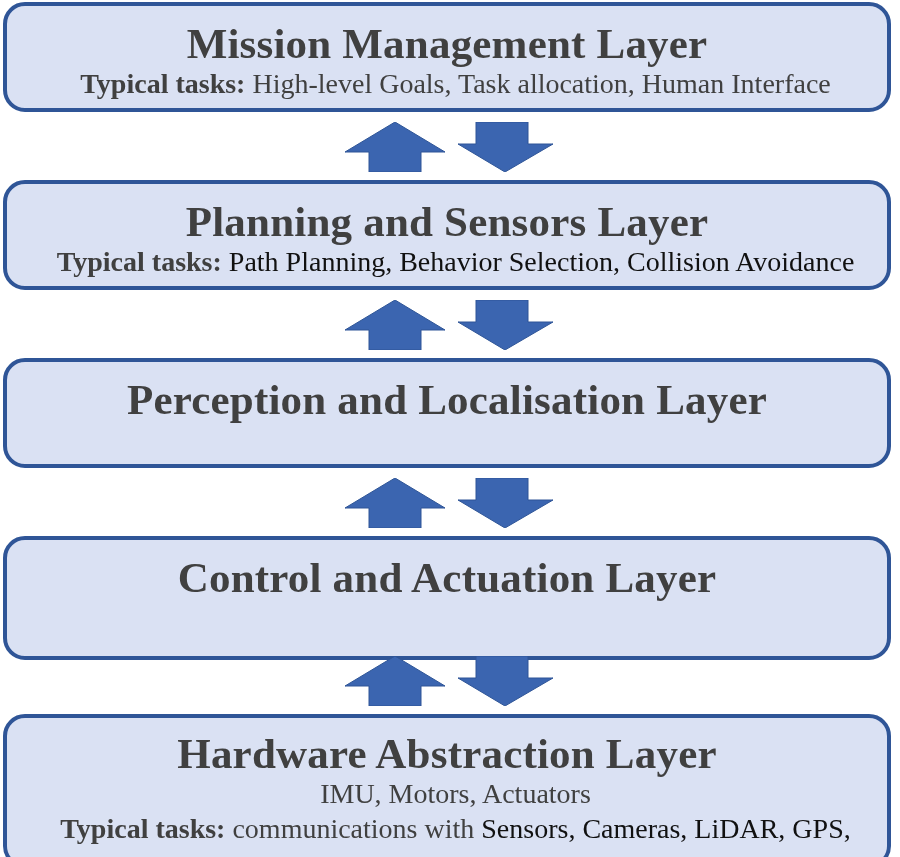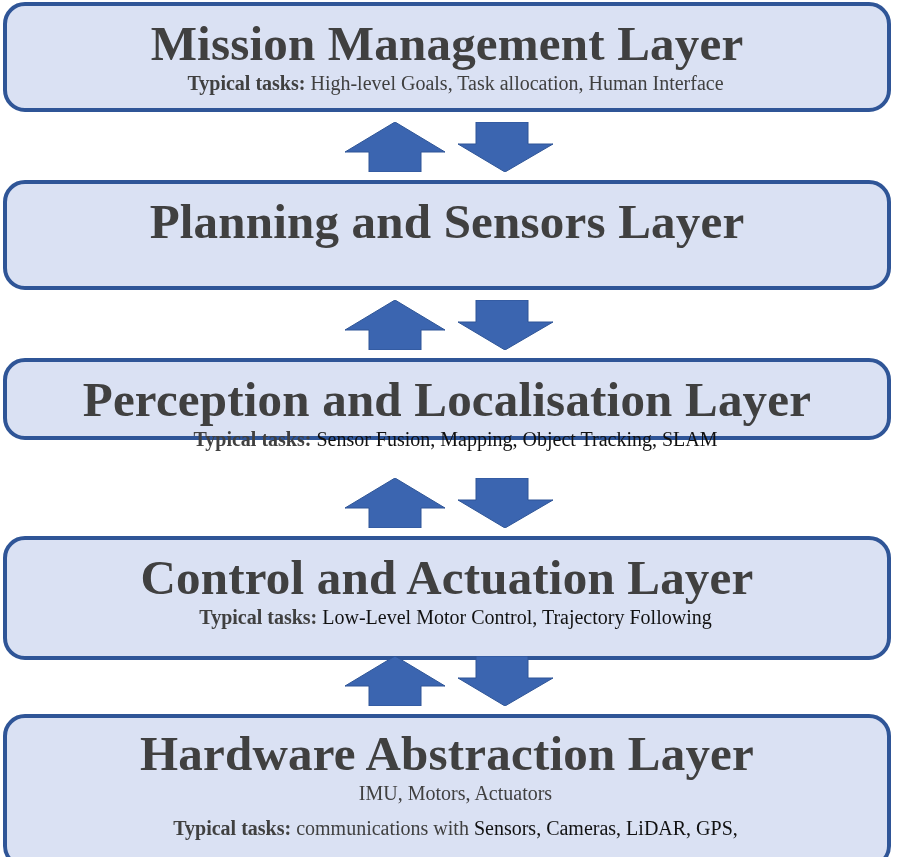--- a/index.html
+++ b/index.html
@@ -3,22 +3,22 @@
 <meta charset="utf-8">
 <style>
   html, body { margin: 0; padding: 0; background: #ffffff; }
   body { width: 900px; height: 857px; position: relative; overflow: hidden;
          font-family: "Liberation Serif", "DejaVu Serif", serif; }
   .layer {
     position: absolute; left: 3px; width: 888px;
     background: #dae1f3; border: 4px solid #2f5597; border-radius: 22px;
     box-sizing: border-box; text-align: center; color: #404040;
   }
-  .layer .title { font-weight: bold; font-size: 49px; line-height: 48px; letter-spacing: 0.2px; }
-  .layer .tasks { font-size: 20px; line-height: 31px; padding-left: 17px; }
+  .layer .title { font-weight: bold; font-size: 43px; line-height: 48px; letter-spacing: 0.2px; }
+  .layer .tasks { font-size: 28px; line-height: 31px; padding-left: 17px; }
   .layer .tasks b { font-weight: bold; color: #404040; }
   .layer .tasks .items { color: #111111; }
   .layer .tasks .pre { color: #404040; }
   .arrows { position: absolute; left: 340px; width: 216px; height: 50px; }
   .arrows svg { position: absolute; top: 0; }
 </style>
 </head>
 <body>
 
 <div class="layer" style="top:2px;height:110px;">
@@ -33,54 +33,50 @@
   <svg width="102" height="50" style="left:4px;">
       <polygon points="51,0 101,30 77,30 77,50 25,50 25,30 1,30" fill="#3b65b0" stroke="#2f5597" stroke-width="1"></polygon>
     </svg>
   <svg width="96" height="50" style="left:118px;">
       <polygon points="18,0 70,0 70,22 95,22 47,50 0,22 18,22" fill="#3b65b0" stroke="#2f5597" stroke-width="1"></polygon>
     </svg>
 </div>
 
 <div class="layer" style="top:180px;height:110px;">
   <div class="title" style="margin-top:14px;">Planning and Sensors Layer</div>
+  <div class="tasks">
+    <b>Typical tasks:</b>
+    <span class="items">Path Planning, Behavior Selection, Collision Avoidance</span>
+  </div>
 </div>
 
 <div class="arrows" style="top:300px;">
   <svg width="102" height="50" style="left:4px;">
       <polygon points="51,0 101,30 77,30 77,50 25,50 25,30 1,30" fill="#3b65b0" stroke="#2f5597" stroke-width="1"></polygon>
     </svg>
   <svg width="96" height="50" style="left:118px;">
       <polygon points="18,0 70,0 70,22 95,22 47,50 0,22 18,22" fill="#3b65b0" stroke="#2f5597" stroke-width="1"></polygon>
     </svg>
 </div>
 
-<div class="layer" style="top:358px;height:82px;">
+<div class="layer" style="top:358px;height:110px;">
   <div class="title" style="margin-top:14px;">Perception and Localisation Layer</div>
-  <div class="tasks">
-    <b>Typical tasks:</b>
-    <span class="items">Sensor Fusion, Mapping, Object Tracking, SLAM</span>
-  </div>
 </div>
 
 <div class="arrows" style="top:478px;">
   <svg width="102" height="50" style="left:4px;">
       <polygon points="51,0 101,30 77,30 77,50 25,50 25,30 1,30" fill="#3b65b0" stroke="#2f5597" stroke-width="1"></polygon>
     </svg>
   <svg width="96" height="50" style="left:118px;">
       <polygon points="18,0 70,0 70,22 95,22 47,50 0,22 18,22" fill="#3b65b0" stroke="#2f5597" stroke-width="1"></polygon>
     </svg>
 </div>
 
 <div class="layer" style="top:536px;height:124px;">
   <div class="title" style="margin-top:14px;">Control and Actuation Layer</div>
-  <div class="tasks">
-    <b>Typical tasks:</b>
-    <span class="items">Low-Level Motor Control, Trajectory Following</span>
-  </div>
 </div>
 
 <div class="arrows" style="top:656px;">
   <svg width="102" height="50" style="left:4px;">
       <polygon points="51,0 101,30 77,30 77,50 25,50 25,30 1,30" fill="#3b65b0" stroke="#2f5597" stroke-width="1"></polygon>
     </svg>
   <svg width="96" height="50" style="left:118px;">
       <polygon points="18,0 70,0 70,22 95,22 47,50 0,22 18,22" fill="#3b65b0" stroke="#2f5597" stroke-width="1"></polygon>
     </svg>
 </div>

